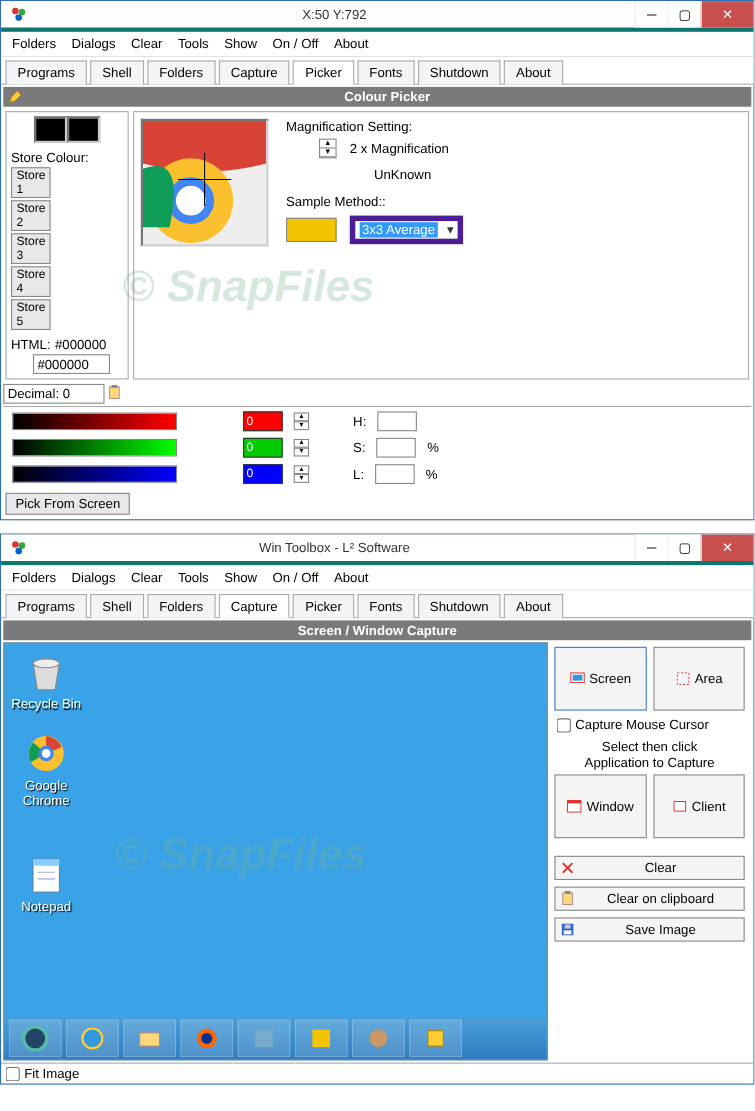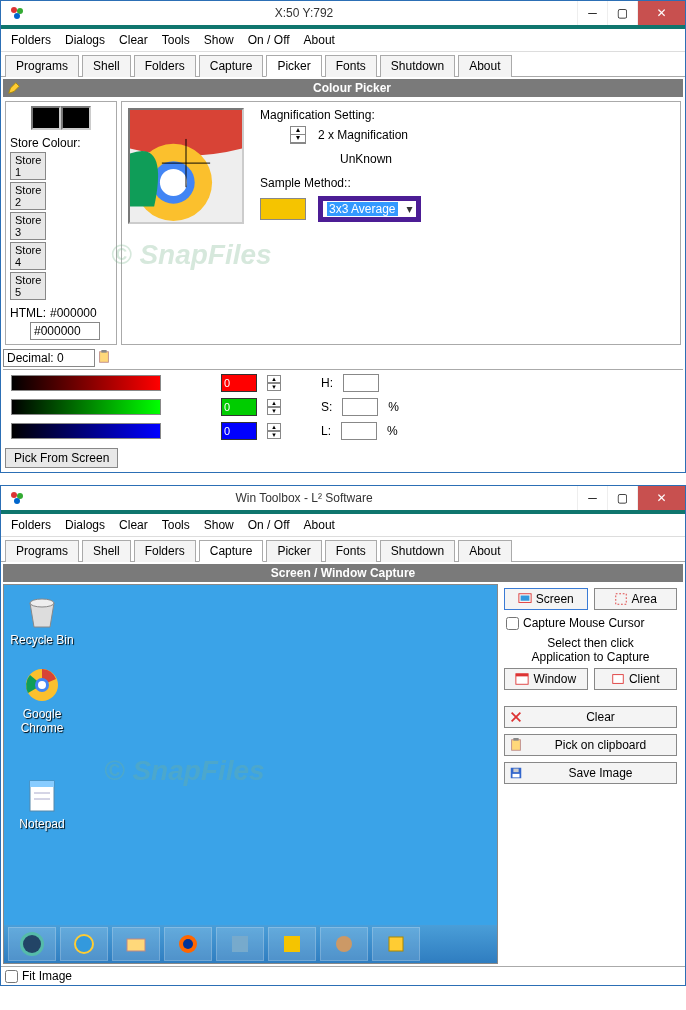--- a/index.html
+++ b/index.html
@@ -52,27 +52,27 @@
 .bottom-btn { border: 1px solid #888; background: #e8e8e8; padding: 2px 8px; margin: 4px; cursor: default; }
 
 .desktop-area { display: flex; margin: 2px; }
 .desktop { width: 495px; height: 380px; background: #3aa3e8; position: relative; border: 1px solid #888; }
 .d-icon { position: absolute; width: 64px; text-align: center; color: #fff; font-size: 11px; text-shadow: 1px 1px 1px #000; }
 .d-icon .ic { width: 40px; height: 40px; margin: 0 auto 2px auto; }
 .taskbar { position: absolute; bottom: 0; left: 0; right: 0; height: 38px; background: linear-gradient(#4a9ed8, #2f7dc0); display: flex; align-items: center; gap: 4px; padding: 0 4px; }
 .tb-item { width: 48px; height: 34px; background: rgba(255,255,255,0.15); border: 1px solid rgba(255,255,255,0.2); display: flex; align-items: center; justify-content: center; }
 .side-panel { flex: 1; padding: 4px 6px; }
 .sp-row { display: flex; gap: 6px; margin-bottom: 6px; }
-.sp-btn { flex: 1; border: 1px solid #888; background: #f4f4f4; padding: 3px 4px; display: flex; align-items: center; justify-content: center; gap: 4px; cursor: default; font-size: 11px; }
+.sp-btn { flex: 1; border: 1px solid #888; background: #f4f4f4; padding: 21px 4px; display: flex; align-items: center; justify-content: center; gap: 4px; cursor: default; font-size: 11px; }
 .sp-wide { width: 100%; border: 1px solid #888; background: #f4f4f4; padding: 3px 4px; display: flex; align-items: center; gap: 6px; cursor: default; margin-bottom: 6px; font-size: 11px; }
 .chk { display: flex; align-items: center; gap: 4px; margin: 4px 2px; }
 .chk input { width: 13px; height: 13px; }
 .sel-txt { text-align: center; font-size: 11px; margin: 6px 0 4px 0; }
 .fitimg { display: flex; align-items: center; gap: 4px; padding: 2px 4px; border-top: 1px solid #aaa; }
-.wm { position: absolute; color: rgba(120,180,140,0.3); font-size: 28px; font-weight: bold; font-style: italic; pointer-events: none; }
+.wm { position: absolute; color: rgba(120,180,140,0.3); font-size: 40px; font-weight: bold; font-style: italic; pointer-events: none; }
 .icon-svg { width: 14px; height: 14px; }
 </style>
 </head>
 <body>
 
 <div class="window">
   <div class="titlebar">
     <svg class="titlebar-icon" viewBox="0 0 16 16">
         <circle cx="5" cy="5" r="3" fill="#d33"></circle>
         <circle cx="11" cy="6" r="3" fill="#3a3"></circle>
@@ -368,21 +368,21 @@
             <line x1="3" y1="3" x2="13" y2="13" stroke="#d33" stroke-width="2"></line>
             <line x1="13" y1="3" x2="3" y2="13" stroke="#d33" stroke-width="2"></line>
           </svg>
         <span style="flex:1; text-align:center">Clear</span>
       </div>
       <div class="sp-wide">
         <svg class="icon-svg" viewBox="0 0 16 16">
             <rect x="3" y="2" width="10" height="12" fill="#ffd87a" stroke="#b88"></rect>
             <rect x="5" y="0" width="6" height="3" fill="#888"></rect>
           </svg>
-        <span style="flex:1; text-align:center">Pick on clipboard</span>
+        <span style="flex:1; text-align:center">Clear on clipboard</span>
       </div>
       <div class="sp-wide">
         <svg class="icon-svg" viewBox="0 0 16 16">
             <rect x="2" y="2" width="12" height="12" fill="#36c"></rect>
             <rect x="4" y="9" width="8" height="4" fill="#fff"></rect>
             <rect x="5" y="3" width="6" height="4" fill="#ccc"></rect>
           </svg>
         <span style="flex:1; text-align:center">Save Image</span>
       </div>
     </div>

